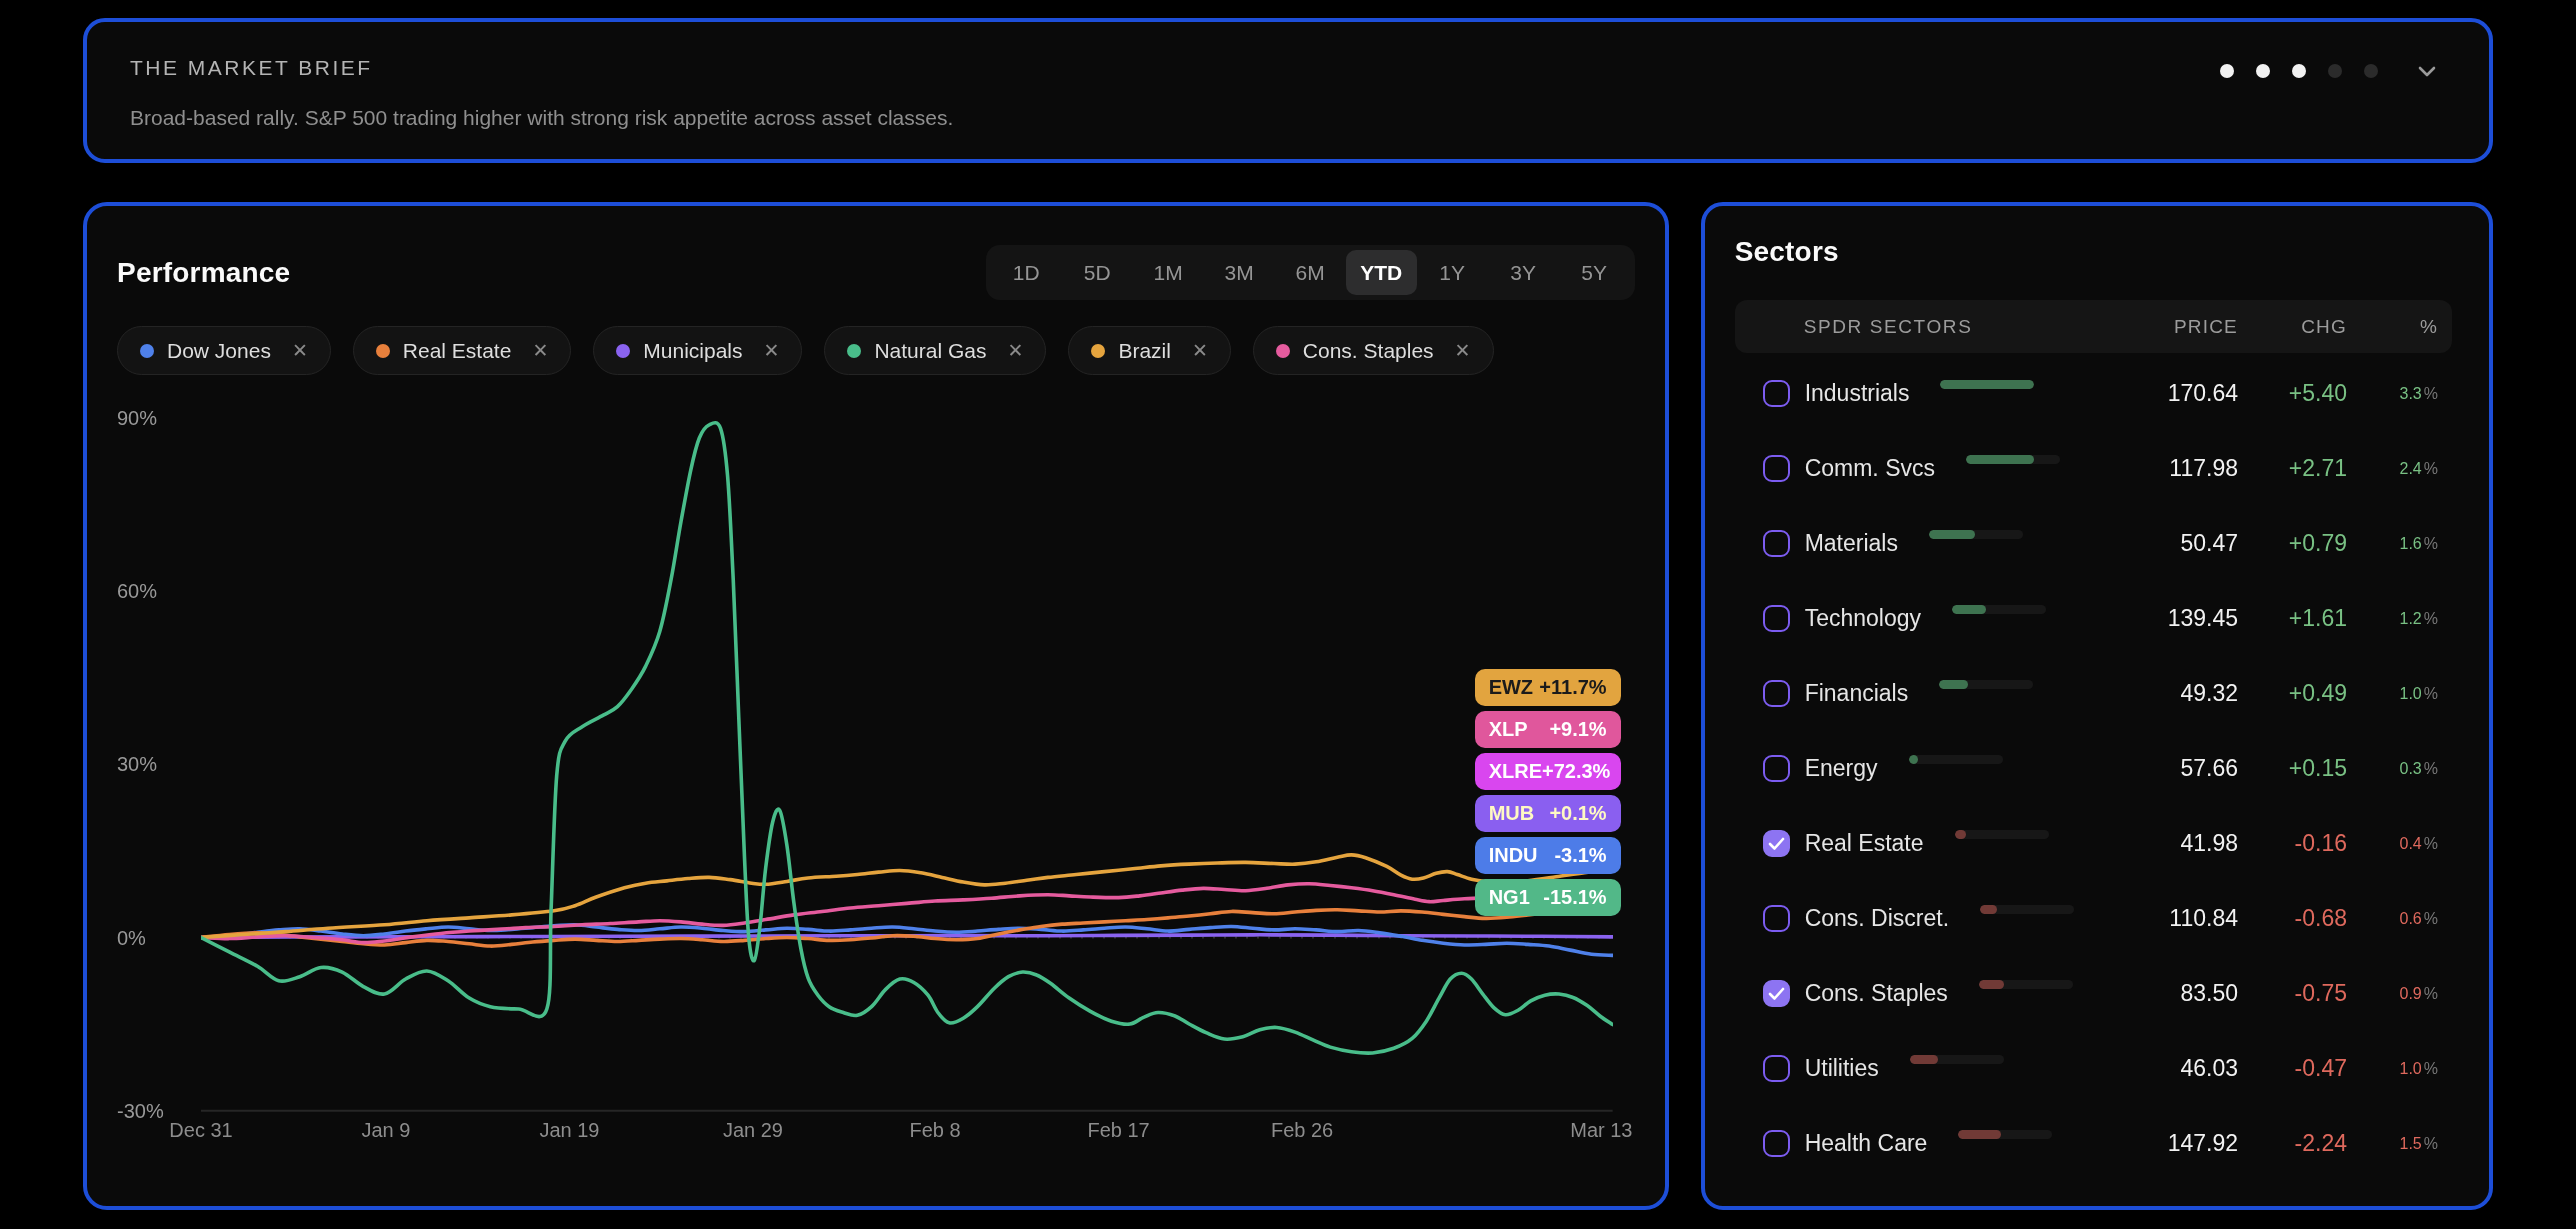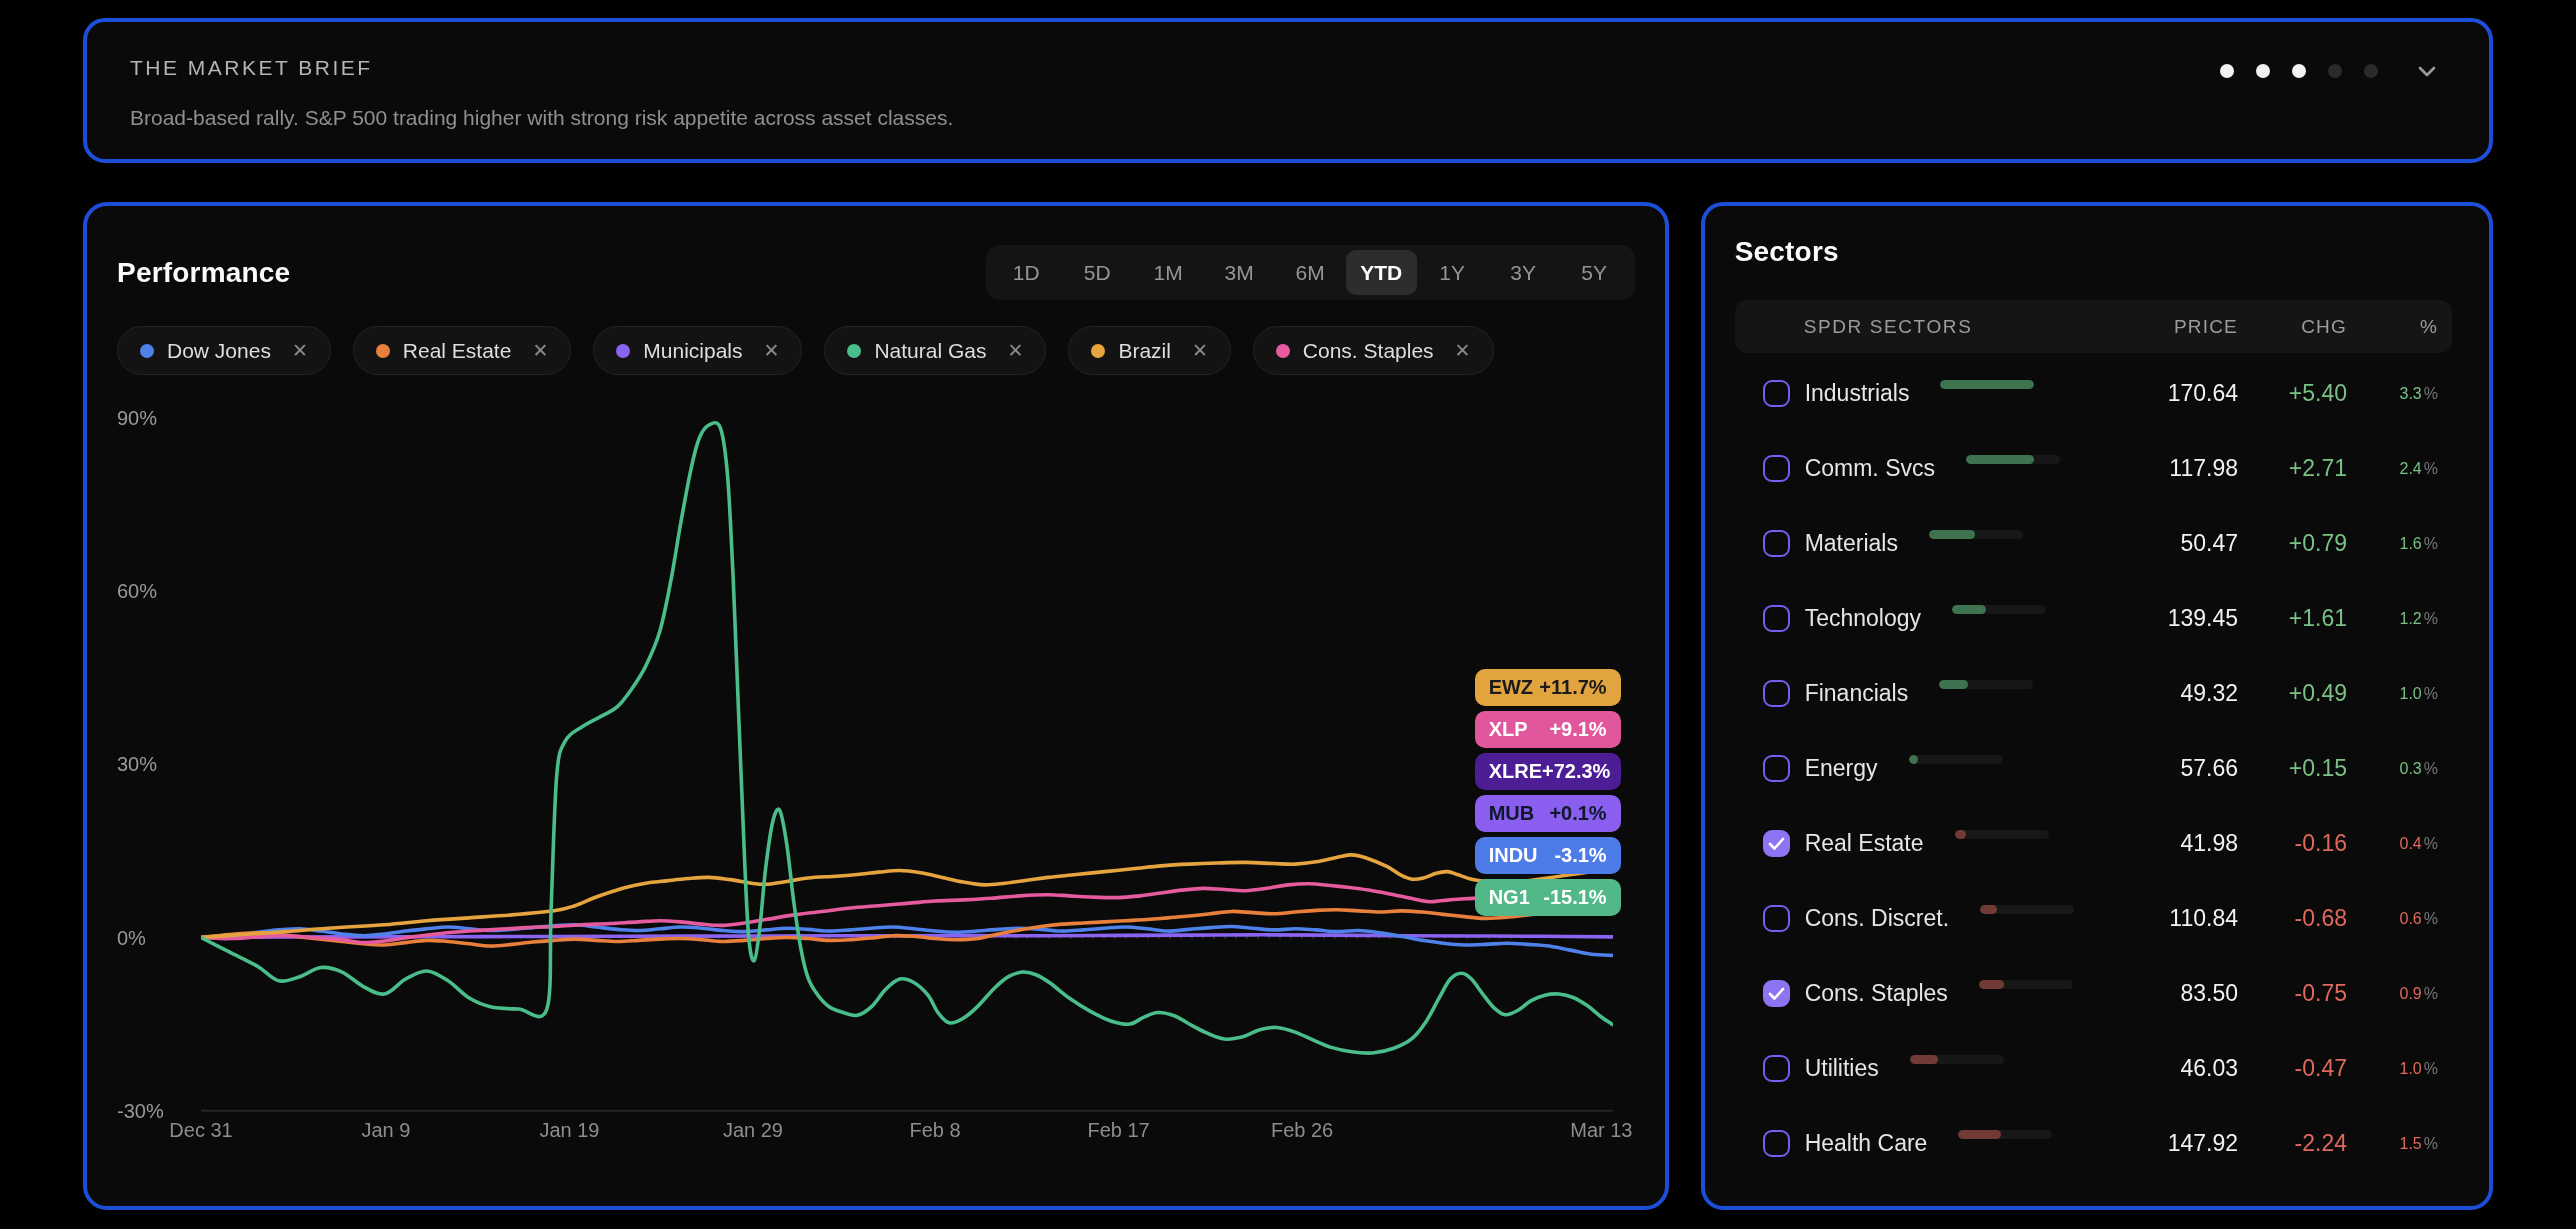--- a/index.html
+++ b/index.html
@@ -205,25 +205,25 @@
           </div>
         <div class="pills">
             <div class="pill" style="background: rgb(226, 164, 63); color: rgb(27, 27, 27);">
               <span>EWZ</span>
               <span>+11.7%</span>
             </div>
             <div class="pill" style="background: rgb(224, 87, 156); color: rgb(255, 255, 255);">
               <span>XLP</span>
               <span>+9.1%</span>
             </div>
-            <div class="pill" style="background: #4c1d95; color: rgb(255, 255, 255);">
+            <div class="pill" style="background: #d946ef; color: rgb(255, 255, 255);">
               <span>XLRE</span>
               <span>+72.3%</span>
             </div>
-            <div class="pill" style="background: rgb(138, 95, 240); color: #0f172a; text-align: right;">
+            <div class="pill" style="background: rgb(138, 95, 240); color: #fef9c3; text-align: right;">
               <span>MUB</span>
               <span>+0.1%</span>
             </div>
             <div class="pill" style="background: rgb(77, 124, 232); color: rgb(255, 255, 255);">
               <span>INDU</span>
               <span>-3.1%</span>
             </div>
             <div class="pill" style="background: rgb(82, 184, 136); color: rgb(255, 255, 255);">
               <span>NG1</span>
               <span>-15.1%</span>

